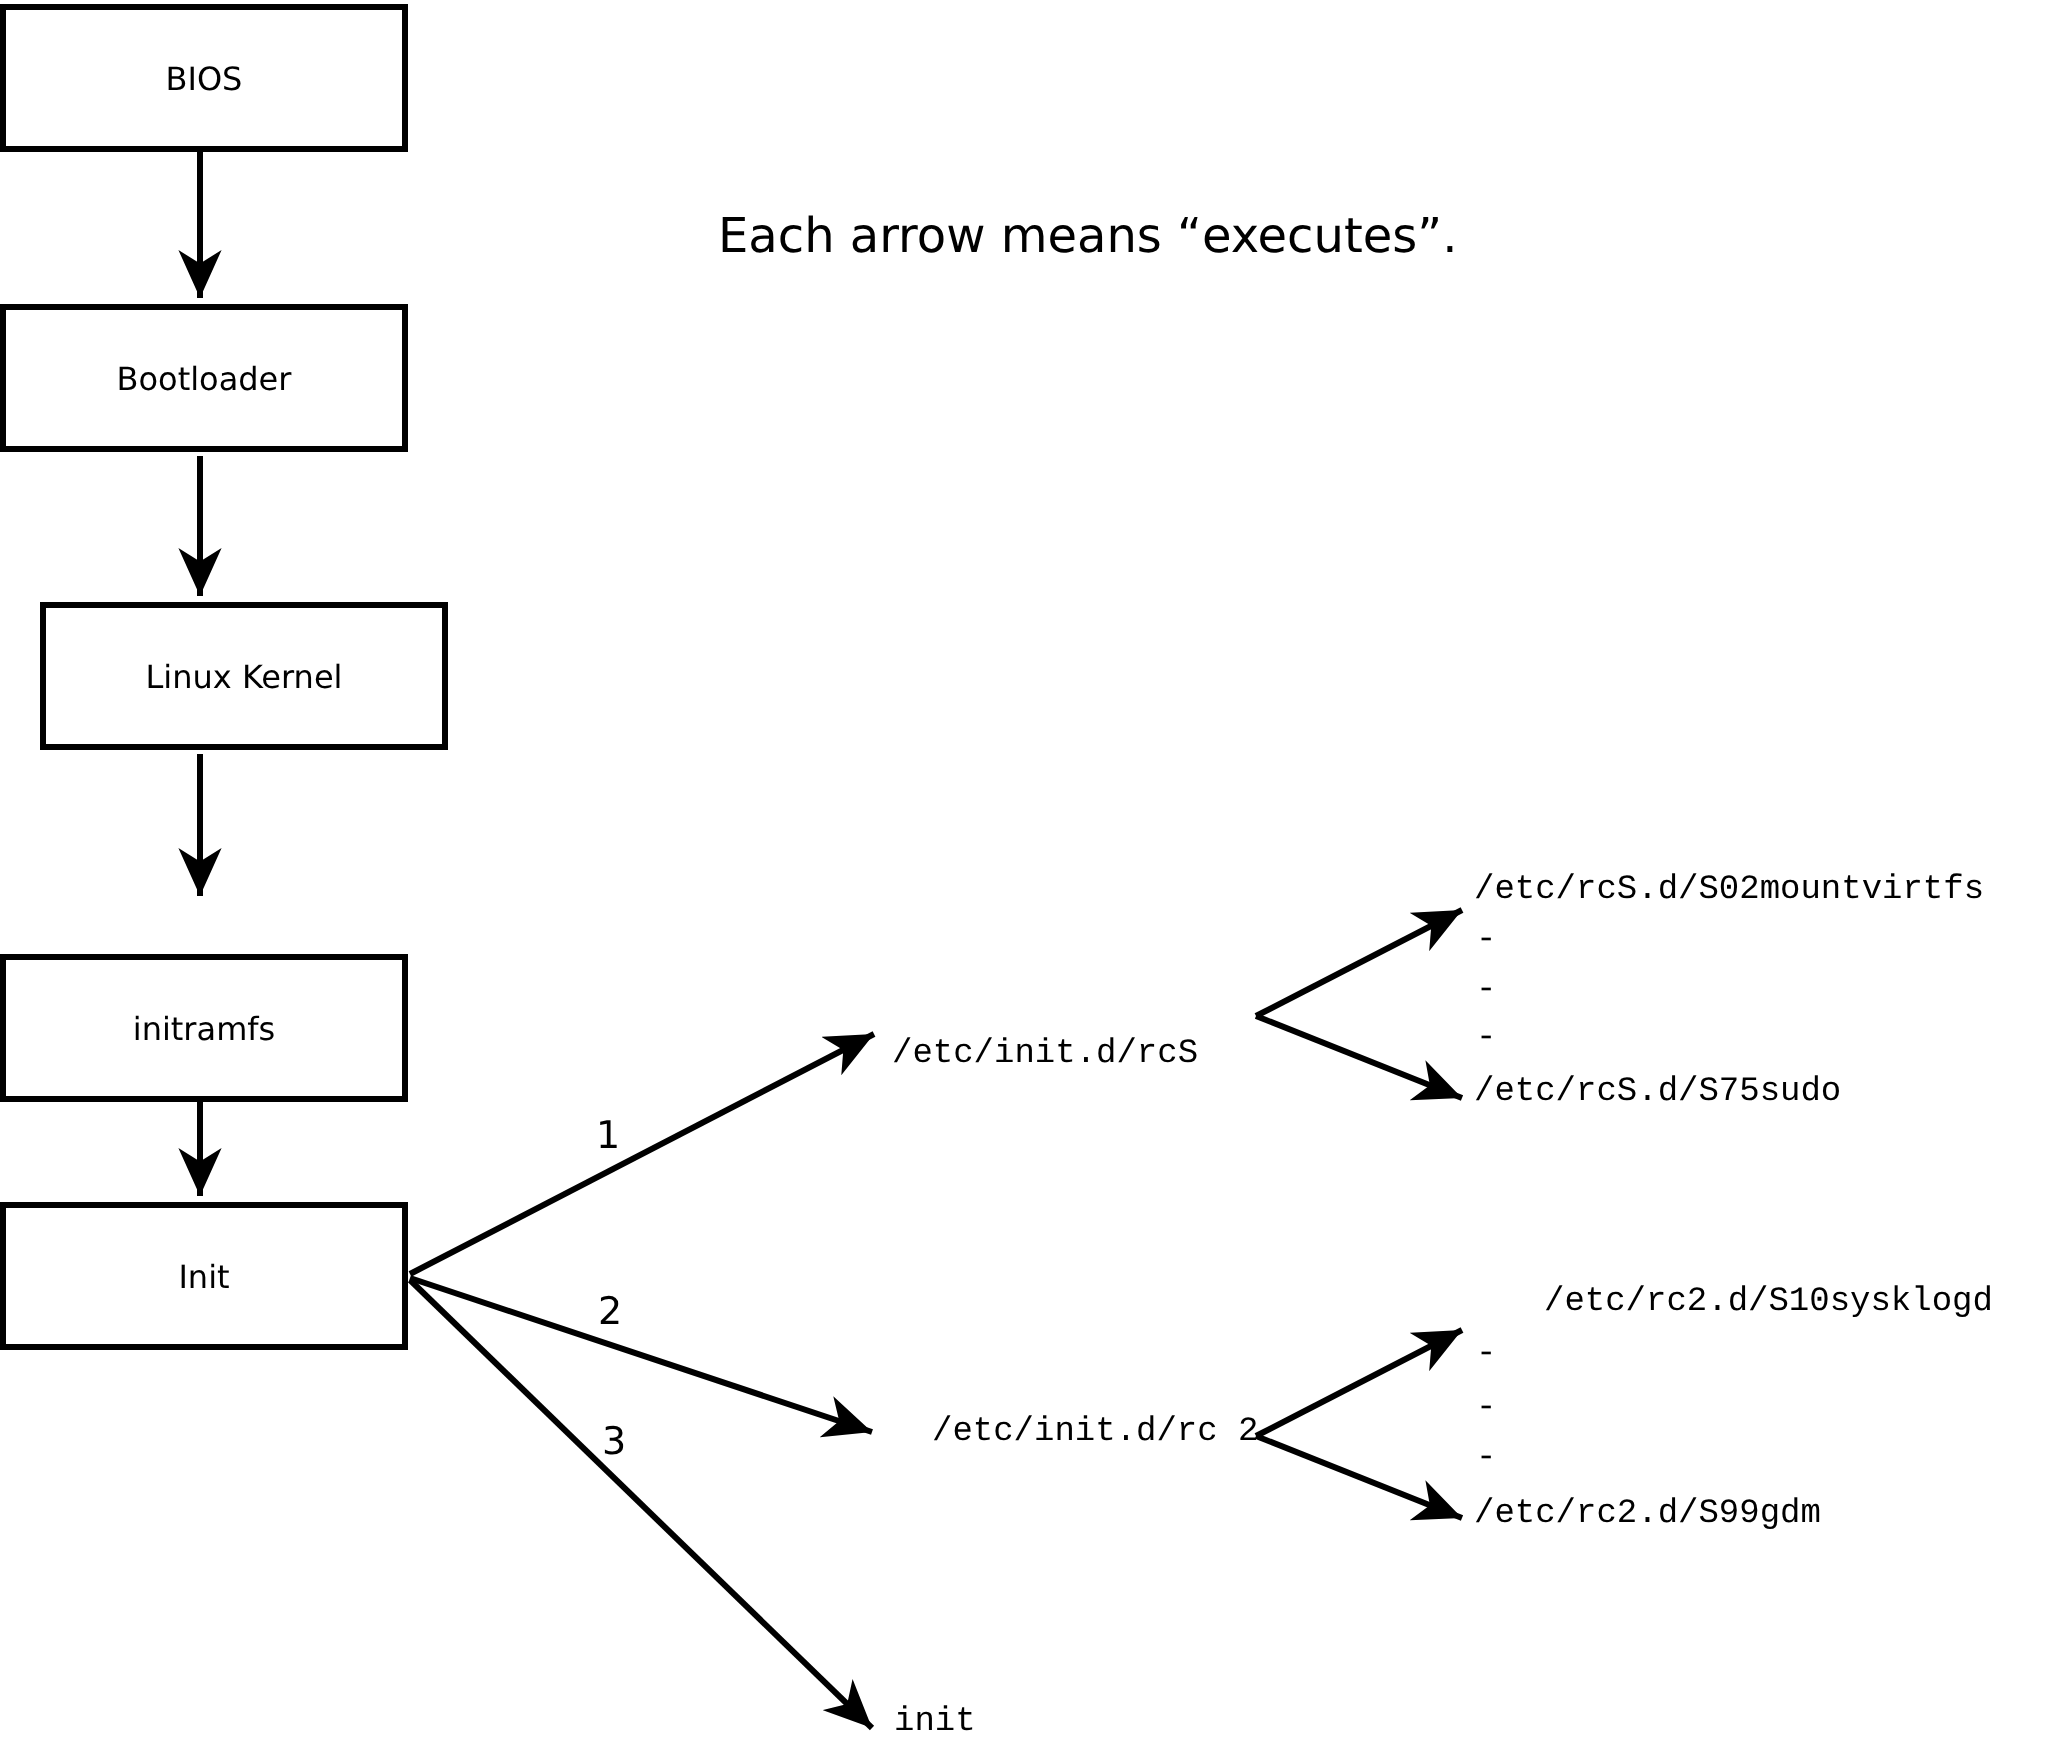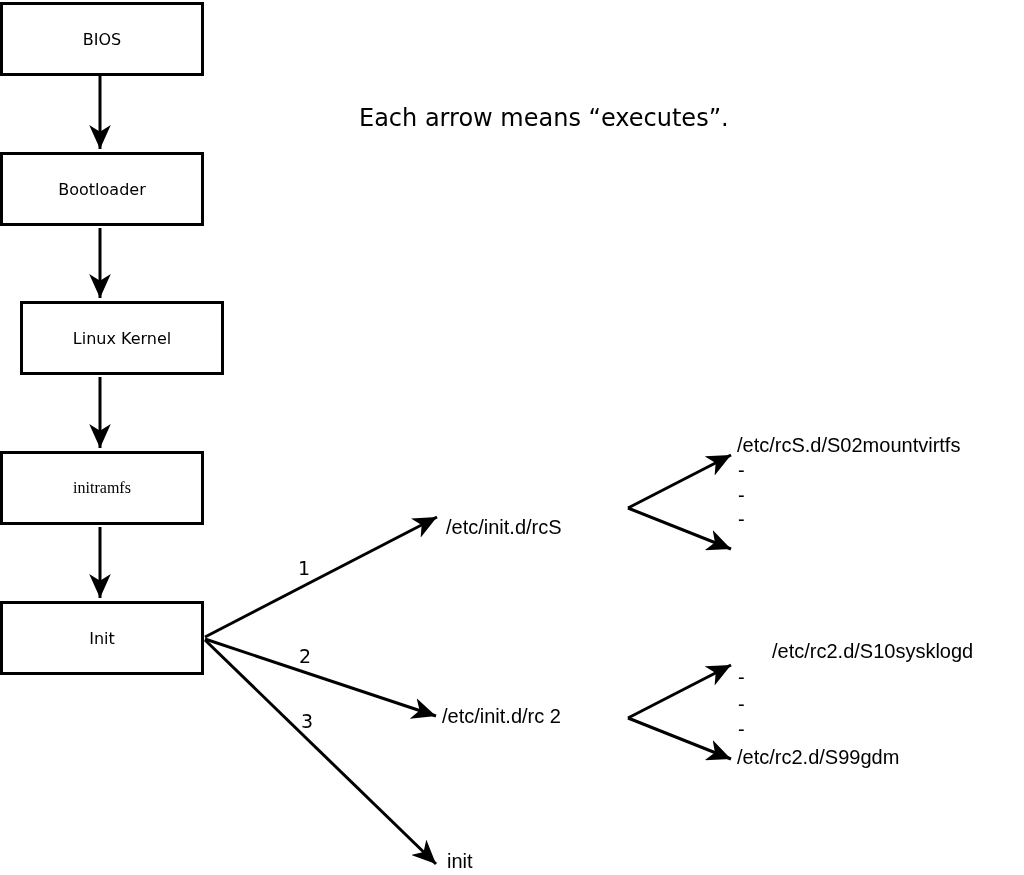--- a/index.html
+++ b/index.html
@@ -40,22 +40,22 @@
     font-size: 24px;
     white-space: nowrap;
   }
   .branch-num {
     position: absolute;
     font-size: 19px;
     white-space: nowrap;
   }
   .mono {
     position: absolute;
-    font-family: Liberation Sans, sans-serif;
-    font-size: 20px;
+    font-family: Liberation Mono, monospace;
+    font-size: 17px;
     line-height: 21px;
     white-space: pre;
   }
 </style>
 </head>
 <body>
 
 <div id="canvas">
 
   <svg id="wires" viewBox="0 0 1024 875" xmlns="http://www.w3.org/2000/svg">
@@ -86,38 +86,39 @@
 
   <div class="node" style="top:2px;">
     <span>BIOS</span>
   </div>
   <div class="node" style="top:152px;">
     <span>Bootloader</span>
   </div>
   <div class="node" style="top:301px;margin-left:20px;">
     <span>Linux Kernel</span>
   </div>
-  <div class="node" style="top:451px;font-family:Liberation Serif, serif;">
+  <div class="node" style="top:477px;">
     <span>initramfs</span>
   </div>
   <div class="node" style="top:601px;">
     <span>Init</span>
   </div>
 
   <div class="branch-num" style="left:298px; top:557px;">1</div>
   <div class="branch-num" style="left:299px; top:645px;">2</div>
   <div class="branch-num" style="left:301px; top:710px;">3</div>
 
   <div class="mono" style="left:446px; top:497px;margin-top:20px;">/etc/init.d/rcS</div>
   <div class="mono" style="left:737px; top:435px;">/etc/rcS.d/S02mountvirtfs</div>
   <div class="mono" style="left:738px; top:460px;">-</div>
   <div class="mono" style="left:738px; top:485px;">-</div>
   <div class="mono" style="left:738px; top:509px;">-</div>
+  <div class="mono" style="left:737px; top:536px;">/etc/rcS.d/S75sudo</div>
 
-  <div class="mono" style="left:442px; top:706px;">/etc/init.d/rc 2</div>
+  <div class="mono" style="left:466px; top:706px;">/etc/init.d/rc 2</div>
   <div class="mono" style="left:772px; top:641px;">/etc/rc2.d/S10sysklogd</div>
   <div class="mono" style="left:738px; top:667px;">-</div>
   <div class="mono" style="left:738px; top:694px;">-</div>
   <div class="mono" style="left:738px; top:719px;">-</div>
   <div class="mono" style="left:737px; top:747px;text-align:right;">/etc/rc2.d/S99gdm</div>
 
   <div class="mono" style="left:447px; top:851px;">init</div>
 
 </div>
 

